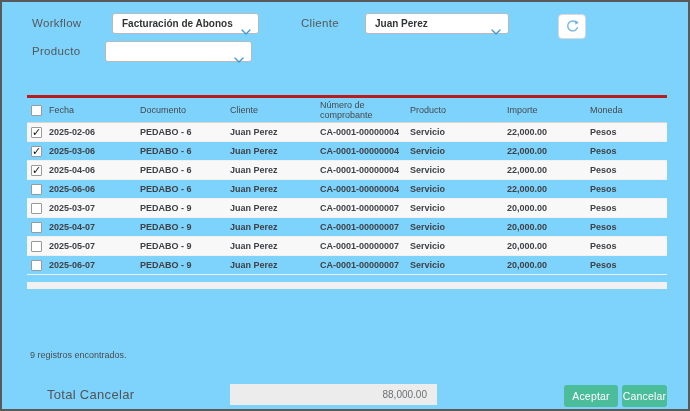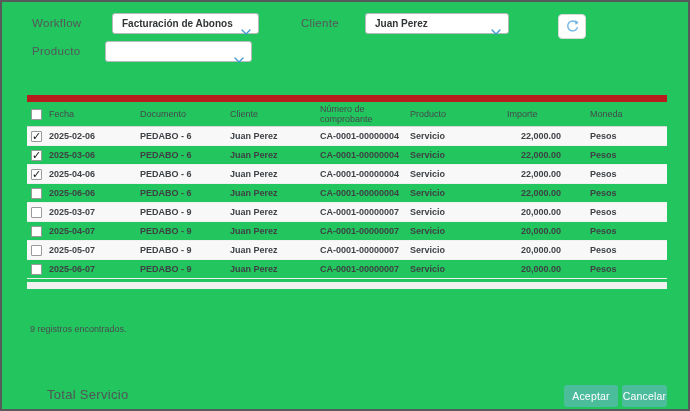--- a/index.html
+++ b/index.html
@@ -1,49 +1,49 @@
 <!DOCTYPE html>
 <html><head>
 <meta charset="utf-8">
 <style>
   html,body{margin:0;padding:0;background:#e9e9e9;font-family:"Liberation Sans",sans-serif;}
-  .frame{position:relative;width:690px;height:411px;margin:0 auto;background:#22c55e;
+  .frame{position:relative;width:690px;height:411px;margin:0 auto;background:#7dd3fc;
          border:2px solid #58595b;box-sizing:border-box;overflow:hidden;}
 
   
   .lbl{position:absolute;height:21px;line-height:21px;font-size:11.5px;color:#54585a;letter-spacing:.3px;}
   .sel{position:absolute;height:21px;background:#fff;border:1px solid #b6babd;border-radius:3px;
        box-sizing:border-box;cursor:pointer;}
   .sel .val{position:absolute;left:9px;top:0;height:19px;line-height:19px;font-size:10px;
             font-weight:bold;color:#323537;white-space:nowrap;}
   .sel .chev{position:absolute;right:7px;top:7px;}
   .refresh-btn{position:absolute;left:556px;top:12px;width:28px;height:25px;background:#fff;
                border:1px solid #d9d9d9;border-radius:4px;box-sizing:border-box;cursor:pointer;
                display:flex;align-items:center;justify-content:center;padding:0;}
 
   
   table.grid{position:absolute;left:25px;top:93px;width:640px;border-collapse:collapse;table-layout:fixed;}
   table.grid th{font-size:9px;font-weight:normal;color:#46494c;text-align:left;vertical-align:middle;
-                height:24px;padding:0 4px 0 0;border-top:7px solid #b91c1c;border-bottom:1px solid #d6d6d6;
+                height:24px;padding:0 4px 0 0;border-top:3px solid #b91c1c;border-bottom:1px solid #d6d6d6;
                 line-height:10px;}
   table.grid td{font-size:9px;font-weight:bold;color:#3f4245;height:18px;padding:0 4px 0 0;
                 border-bottom:1px solid #f0f0f0;white-space:nowrap;overflow:hidden;}
   table.grid tbody tr:nth-child(odd){background:#f8f8f9;}
-  .col-num,.num{text-align:center;}
+  .col-num,.num{text-align:left;}
   .moneda{padding-left:11px !important;margin-top:8px;}
   input[type=checkbox]{appearance:none;-webkit-appearance:none;width:11px;height:11px;margin:0 0 0 4px;
         border:1px solid #9a9a9a;border-radius:1px;background:#fff;position:relative;
         vertical-align:middle;cursor:pointer;}
   input[type=checkbox]:checked::after{content:"\2713";position:absolute;left:0px;top:-2px;
         font-size:11px;font-weight:bold;color:#111;font-family:"DejaVu Sans",sans-serif;}
 
   .scroll-strip{position:absolute;left:25px;top:280px;width:640px;height:7px;background:#f1f1f2;cursor:pointer;}
 
   
-  .count-text{position:absolute;left:28px;top:322px;font-size:9px;color:#4a4d50;}
+  .count-text{position:absolute;left:28px;top:348px;font-size:9px;color:#4a4d50;}
   .total-label{position:absolute;left:45px;top:385px;font-size:13px;color:#515557;letter-spacing:.3px;}
   .total-field{position:absolute;left:228px;top:382px;width:207px;height:21px;background:#ececec;
                border:none;box-sizing:border-box;font-size:10px;color:#6d7073;text-align:right;
                padding:0 10px 0 0;font-family:inherit;}
   .btn{position:absolute;top:383px;height:22px;border:none;border-radius:3px;background:#4cbd9b;
        color:#fff;font-size:10.5px;font-family:inherit;letter-spacing:.2px;cursor:pointer;padding:0;}
   .btn-accept{left:562px;width:54px;}
   .btn-cancel{left:620px;width:45px;}
 </style>
 </head>
@@ -194,17 +194,18 @@
         <td class="num">20,000.00</td>
         <td class="moneda">Pesos</td>
       </tr>
     </tbody>
   </table>
 
   <div class="scroll-strip"></div>
 
   <div class="count-text">9 registros encontrados.</div>
 
-  <span class="total-label">Total Servicio</span>
+  <span class="total-label">Total Cancelar</span>
+  <input class="total-field" readonly="" value="88,000.00" style="">
   <button class="btn btn-accept">Aceptar</button>
   <button class="btn btn-cancel">Cancelar</button>
 
 </div>
 
 </body></html>

